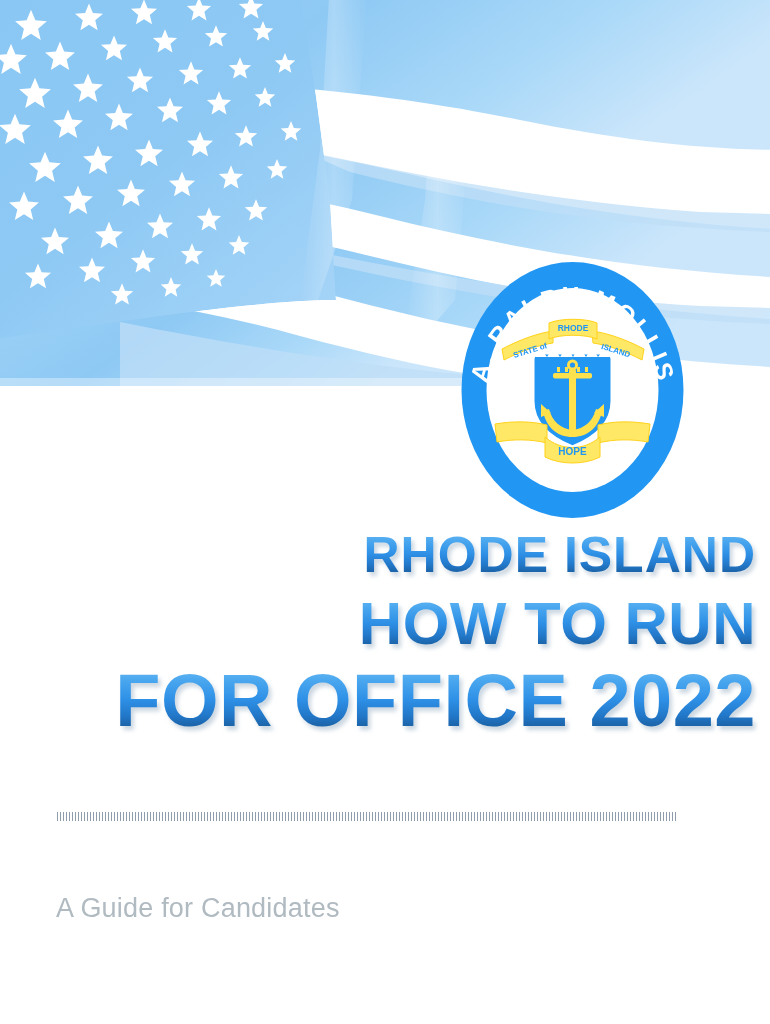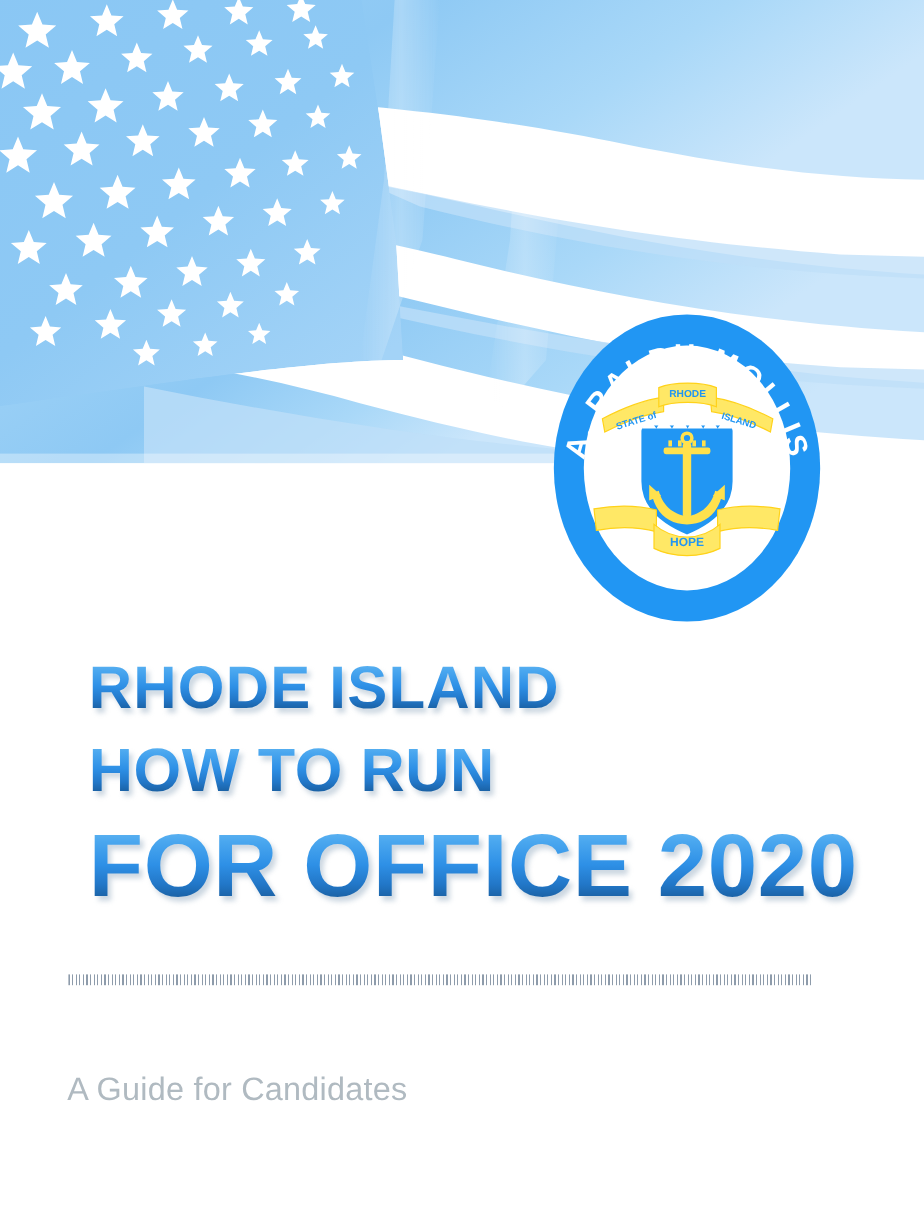--- a/index.html
+++ b/index.html
@@ -51,47 +51,48 @@
   }
 
   
   .title-block {
     position: absolute;
     left: 56px;
     top: 530px;
     width: 700px;
   }
   .title-line {
-    margin: 18px;
+    margin: 0;
     padding: 0;
     font-family: "Liberation Sans", sans-serif;
     font-weight: bold;
     letter-spacing: 0.5px;
     line-height: 1.0;
     white-space: nowrap;
     
     background: linear-gradient(to bottom,
         #6fbdf2 0%,
         #4aa7ef 22%,
         #2e90e6 48%,
         #2277c8 70%,
         #195e9f 88%,
         #144f87 100%);
     -webkit-background-clip: text;
     background-clip: text;
     color: transparent;
     -webkit-text-fill-color: transparent;
     filter: drop-shadow(3px 4px 2px rgba(110,140,170,0.35));
+    text-align: right;
   }
   .title-line-1 {
     font-size: 50px;
     letter-spacing: 1px;
   }
   .title-line-2 {
-    font-size: 51px;
+    font-size: 60px;
     margin-top: 14px;
     letter-spacing: 0.5px;
   }
   .title-line-3 {
     font-size: 74px;
     margin-top: 10px;
     letter-spacing: 0.5px;
   }
 
   
@@ -359,20 +360,20 @@
                    L 139,196 C 123,204 100,204 84,196 Z" fill="#FFE866" stroke="#FFD21A" stroke-width="1"></path>
           <text x="111.5" y="194" font-family="'Liberation Sans', sans-serif" font-weight="bold" font-size="10" fill="#2196F3" text-anchor="middle">HOPE</text>
         </g>
       </g>
     </svg>
   </div>
 
   <div class="title-block">
     <div class="title-line title-line-1">RHODE ISLAND</div>
     <div class="title-line title-line-2">HOW TO RUN</div>
-    <div class="title-line title-line-3">FOR OFFICE 2020</div>
+    <div class="title-line title-line-3">FOR OFFICE 2022</div>
   </div>
 
   <div class="divider"></div>
 
   <div class="subtitle">A Guide for Candidates</div>
 
 </div>
 
 </body></html>

